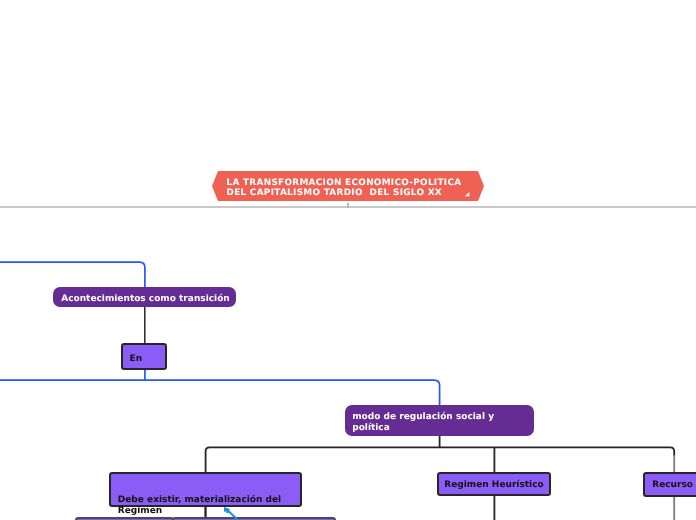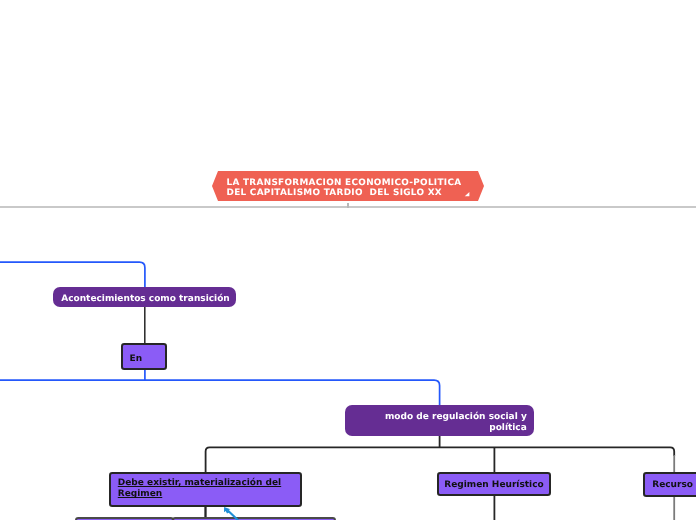--- a/index.html
+++ b/index.html
@@ -5,24 +5,24 @@
   html,body{margin:0;padding:0;}
   body{width:696px;height:520px;background:#ffffff;overflow:hidden;position:relative;
        font-family:"DejaVu Sans",sans-serif;-webkit-font-smoothing:antialiased;text-rendering:geometricPrecision;}
   .canvas{position:absolute;left:0;top:0;width:696px;height:520px;}
   svg.links{position:absolute;left:0;top:0;width:696px;height:520px;overflow:visible;}
   .node{position:absolute;box-sizing:border-box;display:flex;align-items:center;}
   .node span{display:block;transform:translateZ(0);}
   .nowrap span{white-space:nowrap;}
   .purple{background:#652d93;border-radius:7px;color:#fff;font-weight:bold;font-size:9px;line-height:11px;}
   .purple span{position:relative;top:2.5px;}
-  .node.modo span{top:2px;text-align:right;}
+  .node.modo span{top:2px;}
   .whitebox{background:#8b5cf6;border:2px solid #262626;border-radius:3.2px;color:#111;font-weight:bold;font-size:9px;line-height:11px;}
   .whitebox span{position:relative;top:2.2px;}
-  .whitebox.debe span{top:0;text-decoration:underline;}
+  .whitebox.debe span{top:17px;}
   .whitebox.tambien span{top:0.5px;}
   .whitebox.recurso span{top:1.3px;}
   .whitebox.en span{top:2.6px;}
   .whitebox.partial{border-color:#4a4a4a;}
   .hexwrap{position:absolute;left:211px;top:170px;width:274px;height:32px;}
   .hextext{position:absolute;transform:translateZ(0);left:15.5px;color:#fff;font-weight:bold;font-size:8.9px;line-height:11px;letter-spacing:0.3px;white-space:pre;}
   .ruler{position:absolute;left:0;top:205.9px;width:696px;height:2.1px;background:#c9c9c9;}
   .rulertick{position:absolute;left:346.9px;top:203px;width:2.4px;height:4.5px;background:#b8b8b8;}
 </style>
 </head>

